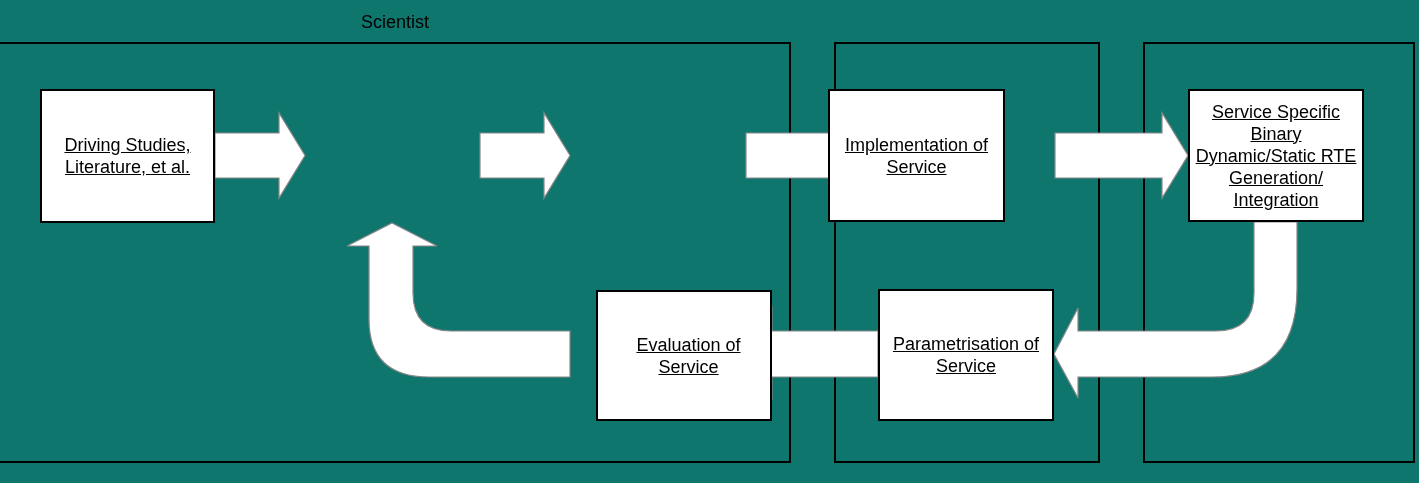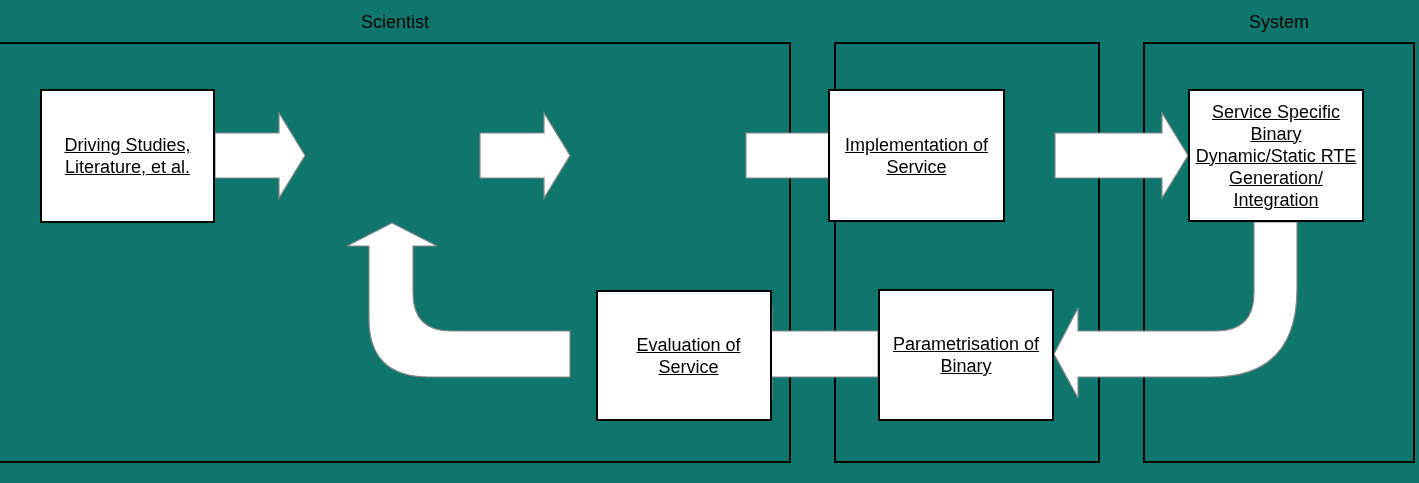--- a/index.html
+++ b/index.html
@@ -82,34 +82,33 @@
     <path d="M1055,133 H1162 V113 L1188,155.5 L1162,198 V178 H1055 Z" fill="#ffffff" stroke-width="1.2" stroke="#888888"></path>
 
     <path d="M1054,354 L1078,308 L1078,331 H1216 Q1254,331 1254,293 V222 H1297 V289 Q1297,377 1212,377 H1078 V398 Z" fill="#ffffff" stroke-width="1.2" stroke="#888888"></path>
 
     <path d="M878,331 H772 V308 L746,354 L772,398 V377 H878 Z" fill="#ffffff" stroke-width="1.2" stroke="#888888"></path>
 
     <path d="M392,223 L437,246 L413,246 V293 Q413,331 451,331 H570 V377 H429 Q369,377 369,319 V246 L347,246 Z" fill="#ffffff" stroke-width="1.2" stroke="#888888"></path>
   </svg>
 
   <div class="lane-label" id="label-scientist">Scientist</div>
-  <div class="lane-label" id="label-system">System</div>
 
   <div class="box" id="box-driving">Driving Studies,
 Literature, et al.</div>
 
 
 
   <div class="box" id="box-implementation">Implementation of
 Service</div>
 
   <div class="box" id="box-rte">Service Specific
 Binary
 Dynamic/Static RTE
 Generation/
 Integration</div>
 
   <div class="box" id="box-evaluation">Evaluation of Service</div>
 
   <div class="box" id="box-parametrisation">Parametrisation of
-Binary</div>
+Service</div>
 
 </div>
 
 </body></html>

